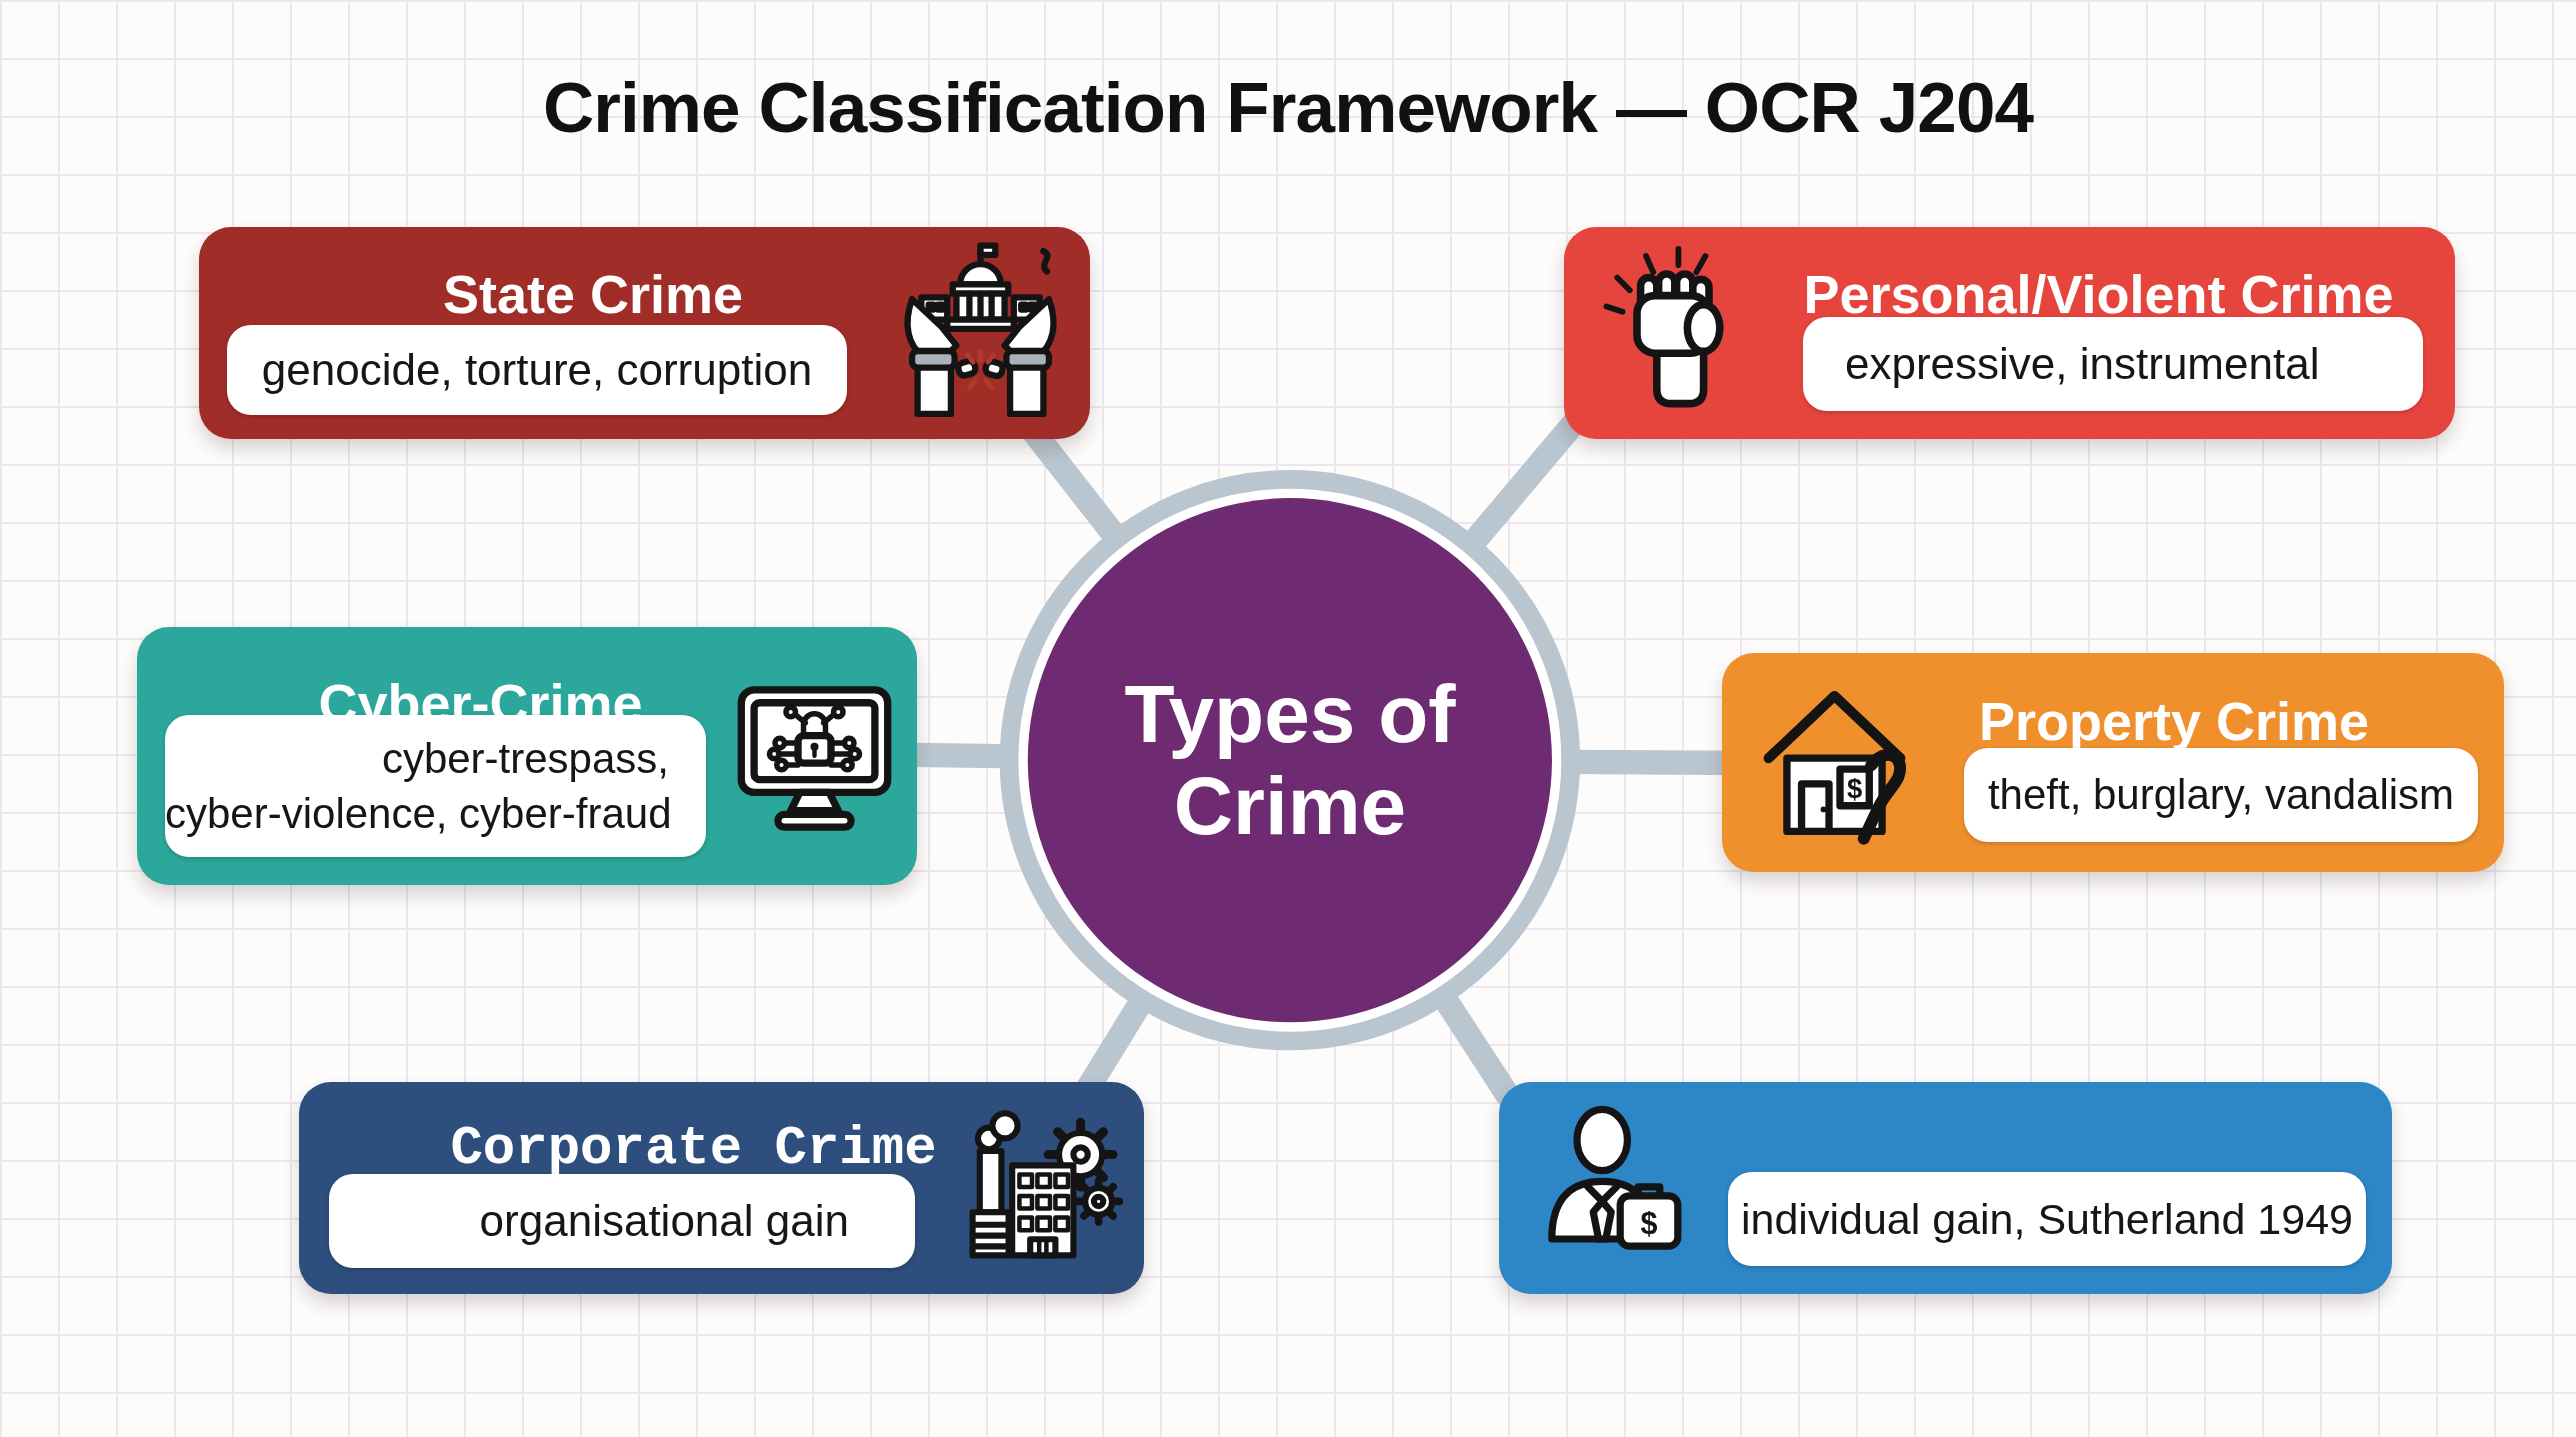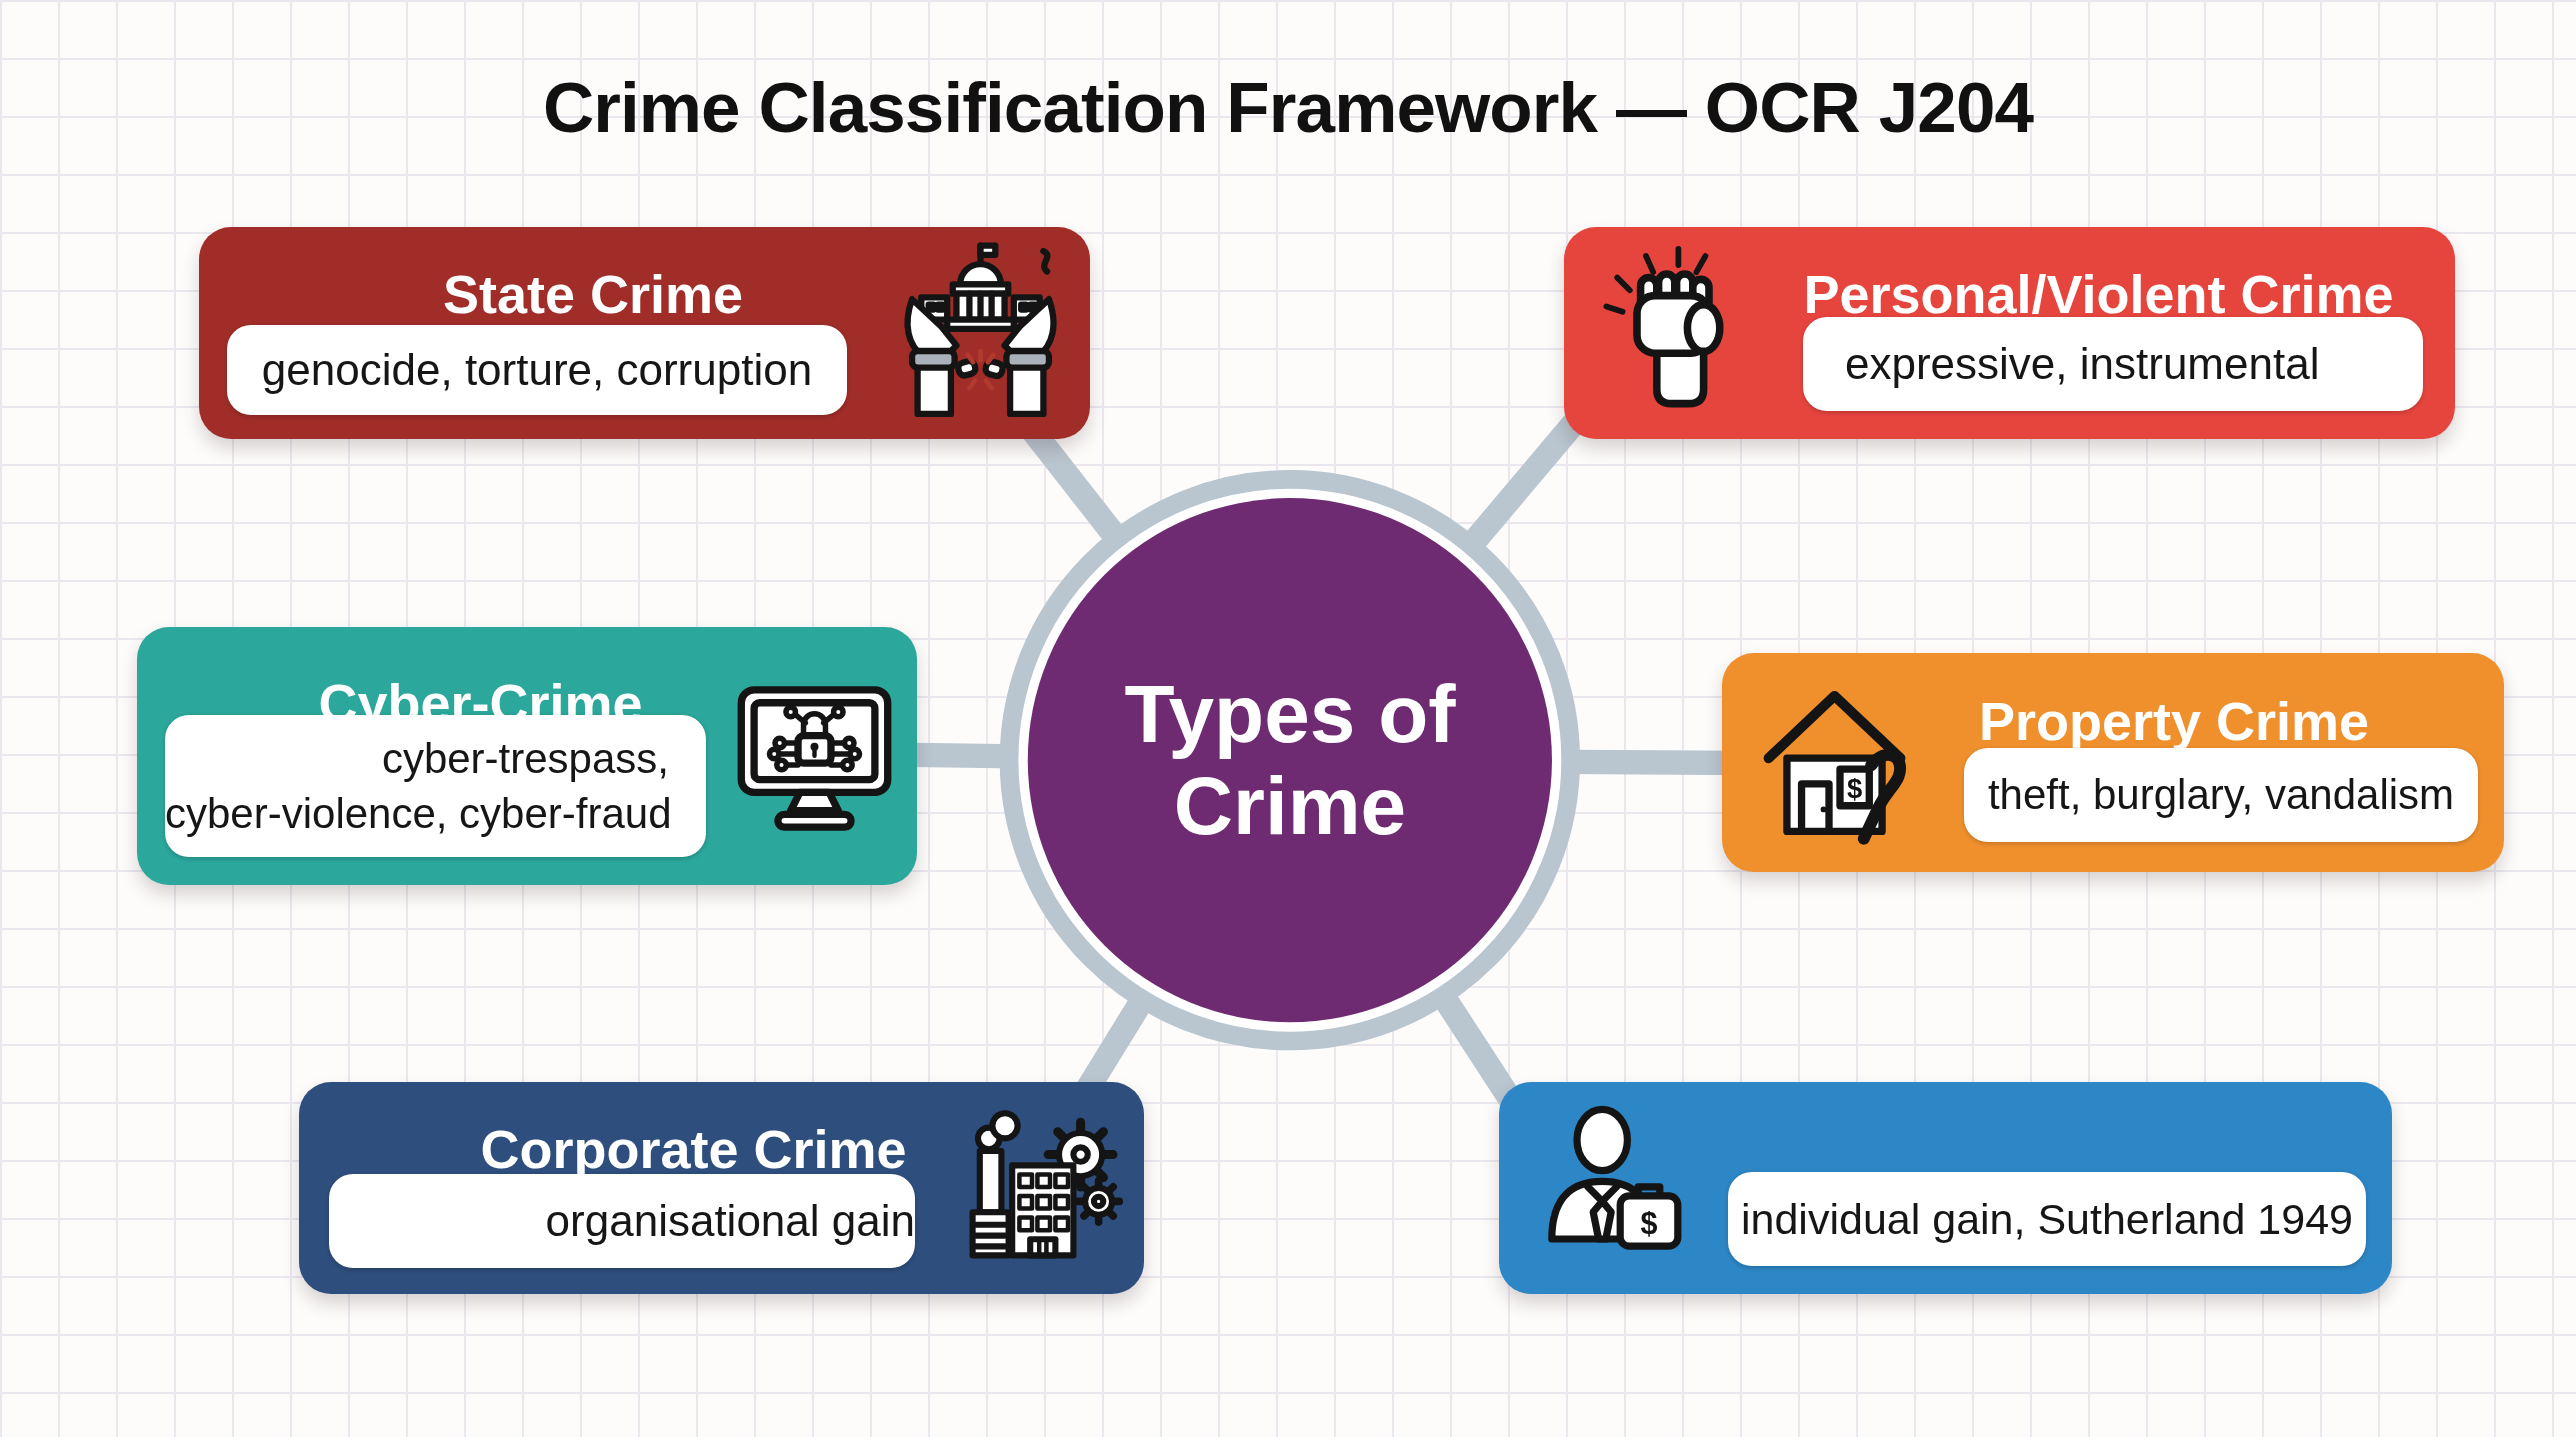--- a/index.html
+++ b/index.html
@@ -48,22 +48,22 @@
   .card-cyber .detail-line1{text-align:right;padding-right:37px;}
   .card-cyber .detail-line2{text-align:left;}
   .card-cyber .icon{right:11.2px;top:41px;width:183px;height:183px;}
   
   .card-property{left:1691px;top:653px;width:782px;height:219px;}
   .card-property .card-title{padding-left:122px;margin-top:37px;}
   .card-property .pill{left:242px;right:26px;bottom:30px;height:94px;justify-content:center;font-size:42px;}
   .card-property .icon{left:20.6px;top:20.6px;width:183px;height:183px;}
   
   .card-corporate{left:268px;top:1082px;width:845px;height:212px;}
-  .card-corporate .card-title{padding-right:56px;}
-  .card-corporate .pill{left:30px;right:229px;bottom:26px;height:94px;justify-content:flex-end;}
+  .card-corporate .card-title{padding-right:56px;font-family:Liberation Mono, monospace;}
+  .card-corporate .pill{left:30px;right:229px;bottom:26px;height:94px;justify-content:flex-end;padding-right:66px;}
   .card-corporate .icon{right:13px;top:15px;width:180px;height:180px;}
   
   .card-whitecollar{left:1468px;top:1082px;width:893px;height:212px;}
   .card-whitecollar .card-title{padding-left:140px;}
   .card-whitecollar .pill{left:229px;right:26px;bottom:28px;height:94px;justify-content:center;font-size:43px;}
   .card-whitecollar .icon{left:24px;top:13px;width:180px;height:180px;}
   .icon svg{width:100%;height:100%;display:block;}
 </style>
 </head>
 <body>

